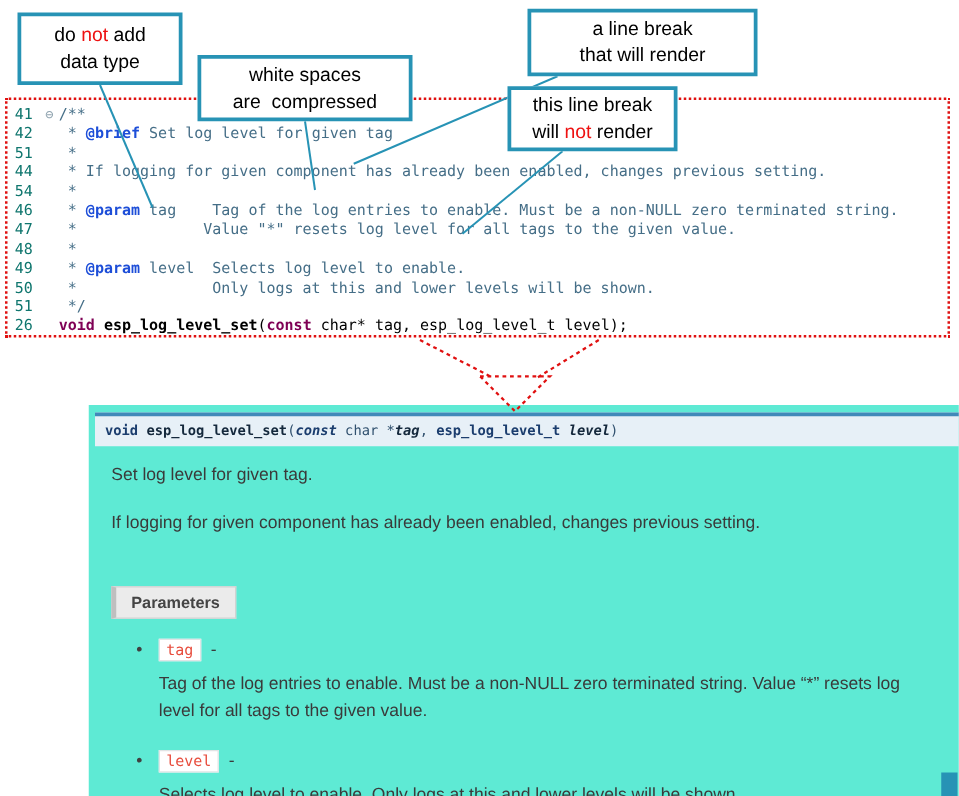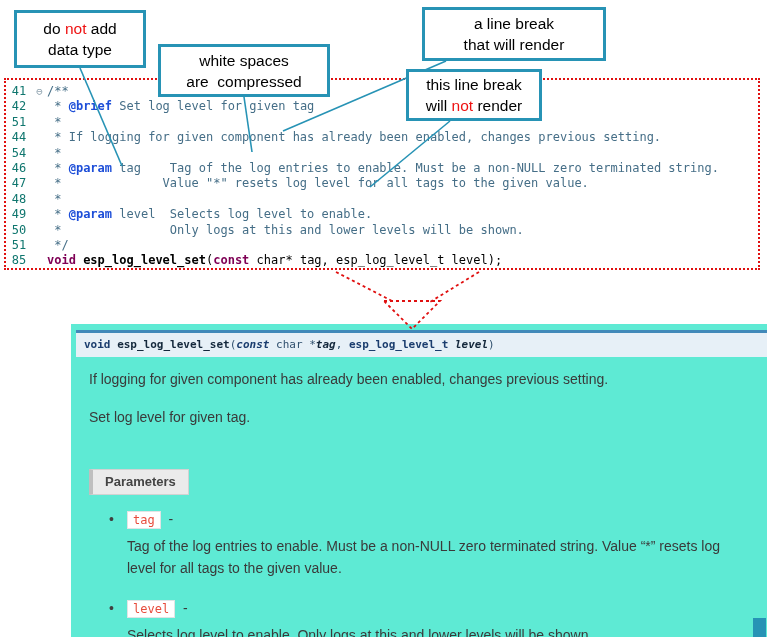--- a/index.html
+++ b/index.html
@@ -88,39 +88,39 @@
       <div class="code-line"><span class="ln">42</span><span class="fold"> </span><span class="code-text"><span class="seg-cm"> * </span><span class="seg-doctag">@brief</span><span class="seg-cm"> Set log level for given tag</span></span></div>
       <div class="code-line"><span class="ln">51</span><span class="fold"> </span><span class="code-text"><span class="seg-cm"> *</span></span></div>
       <div class="code-line"><span class="ln">44</span><span class="fold"> </span><span class="code-text"><span class="seg-cm"> * If logging for given component has already been enabled, changes previous setting.</span></span></div>
       <div class="code-line"><span class="ln">54</span><span class="fold"> </span><span class="code-text"><span class="seg-cm"> *</span></span></div>
       <div class="code-line"><span class="ln">46</span><span class="fold"> </span><span class="code-text"><span class="seg-cm"> * </span><span class="seg-doctag">@param</span><span class="seg-cm"> tag    Tag of the log entries to enable. Must be a non-NULL zero terminated string.</span></span></div>
       <div class="code-line"><span class="ln">47</span><span class="fold"> </span><span class="code-text"><span class="seg-cm"> *              Value "*" resets log level for all tags to the given value.</span></span></div>
       <div class="code-line"><span class="ln">48</span><span class="fold"> </span><span class="code-text"><span class="seg-cm"> *</span></span></div>
       <div class="code-line"><span class="ln">49</span><span class="fold"> </span><span class="code-text"><span class="seg-cm"> * </span><span class="seg-doctag">@param</span><span class="seg-cm"> level  Selects log level to enable.</span></span></div>
       <div class="code-line"><span class="ln">50</span><span class="fold"> </span><span class="code-text"><span class="seg-cm"> *               Only logs at this and lower levels will be shown.</span></span></div>
       <div class="code-line"><span class="ln">51</span><span class="fold"> </span><span class="code-text"><span class="seg-cm"> */</span></span></div>
-      <div class="code-line"><span class="ln">85</span><span class="fold"> </span><span class="code-text"><span class="seg-kw">void</span><span class="seg-plain"> </span><span class="seg-fn">esp_log_level_set</span><span class="seg-plain">(</span><span class="seg-kw">const</span><span class="seg-plain"> char* tag, esp_log_level_t level);</span></span></div>
+      <div class="code-line"><span class="ln">26</span><span class="fold"> </span><span class="code-text"><span class="seg-kw">void</span><span class="seg-plain"> </span><span class="seg-fn">esp_log_level_set</span><span class="seg-plain">(</span><span class="seg-kw">const</span><span class="seg-plain"> char* tag, esp_log_level_t level);</span></span></div>
     </div>
 </div>
 
 <svg class="overlay" width="767" height="637">
   <line class="tealline" x1="80" y1="68" x2="122" y2="166"></line>
   <line class="tealline" x1="244" y1="97" x2="252" y2="152"></line>
   <line class="tealline" x1="446" y1="61" x2="283" y2="131"></line>
   <line class="tealline" x1="450" y1="121" x2="370" y2="187"></line>
   <path class="redline" d="M336,272 L394,302"></path>
   <path class="redline" d="M479,272 L430,302"></path>
   <path class="redline" d="M384,301 L440,301 L412,329 Z"></path>
 </svg>
 
 <div class="doc-panel">
   <div class="sig-bar"><span class="seg-sig-kw">void </span><span class="seg-sig-name">esp_log_level_set</span><span class="seg-sig-p">(</span><span class="seg-sig-kw-i">const</span><span class="seg-sig-p"> char *</span><span class="seg-sig-param">tag</span><span class="seg-sig-p">, </span><span class="seg-sig-type">esp_log_level_t</span><span class="seg-sig-p"> </span><span class="seg-sig-param">level</span><span class="seg-sig-p">)</span></div>
   <div class="doc-body">
+    <p class="doc-para">Set log level for given tag.</p>
     <p class="doc-para">If logging for given component has already been enabled, changes previous setting.</p>
-    <p class="doc-para">Set log level for given tag.</p>
     <div class="params-label">Parameters</div>
     <div>
       <div class="param-item">
         <span class="param-bullet">•</span>
         <span class="param-badge">tag</span>
         <span class="param-dash">-</span>
         <div class="param-desc">Tag of the log entries to enable. Must be a non-NULL zero terminated string. Value “*” resets log level for all tags to the given value.</div>
       </div>
       <div class="param-item">
         <span class="param-bullet">•</span>

